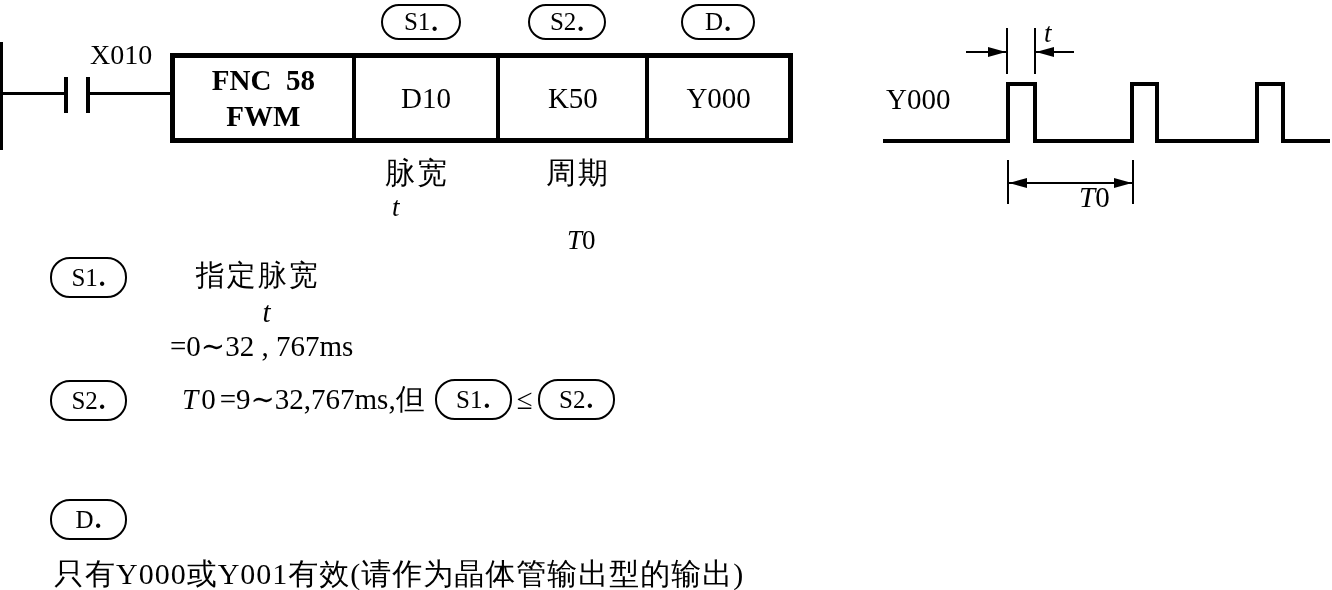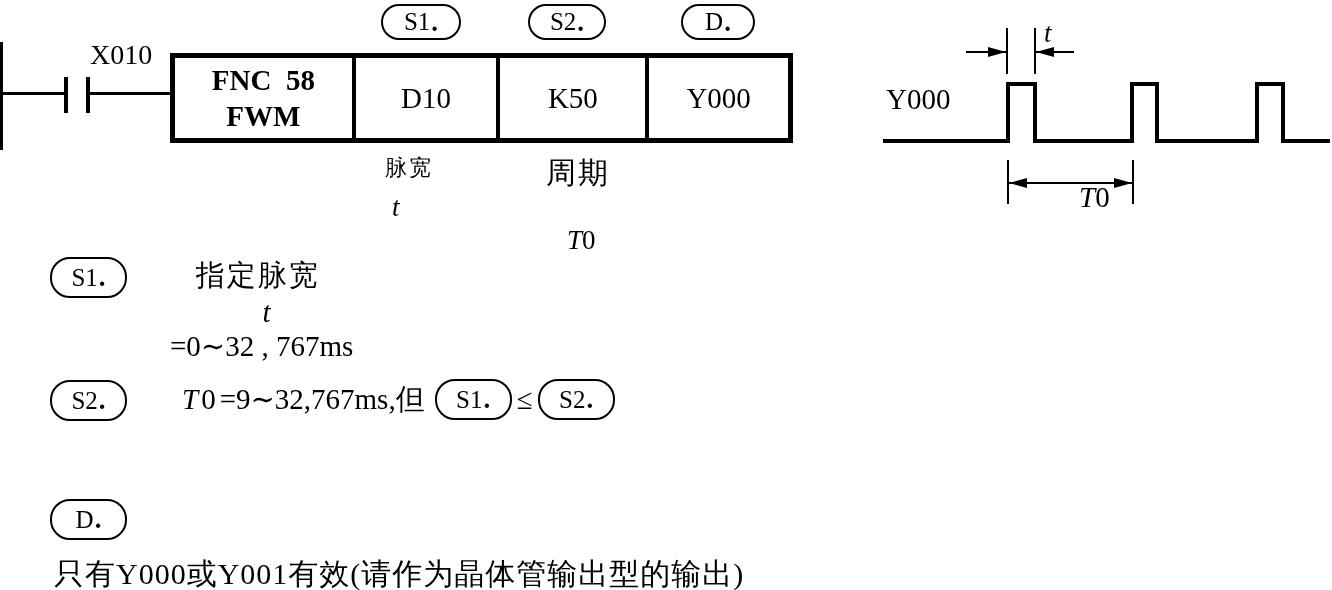--- a/index.html
+++ b/index.html
@@ -65,21 +65,21 @@
   </div>
   <div class="capsule" style="left:528px;top:4px;width:78px;height:36px;">
     <span>S2</span>
       <span class="dot">.</span>
   </div>
   <div class="capsule" style="left:681px;top:4px;width:74px;height:36px;">
     <span>D</span>
       <span class="dot">.</span>
   </div>
 
-  <div class="lbl cjk" style="left:385px;top:153px;font-size:22px;">脉宽</div>
+  <div class="lbl cjk" style="left:385px;top:153px;font-size:30px;">脉宽</div>
   <div class="lbl var" style="left:392px;top:192px;font-size:27px;">t</div>
   <div class="lbl cjk" style="left:546px;top:153px;font-size:30px;">周期</div>
   <div class="lbl" style="left:540px;top:194px;font-size:27px;">
     <span class="var">T</span><span>0</span>
   </div>
 
   <div class="lbl" style="left:886px;top:83px;font-size:29px;">Y000</div>
   <div class="dimline" style="left:883px;top:139px;width:447px;height:4px;"></div>
   <div class="pulse" style="left:1006px;top:82px;width:31px;height:61px;"></div>
   <div class="pulse" style="left:1130px;top:82px;width:29px;height:61px;"></div>

